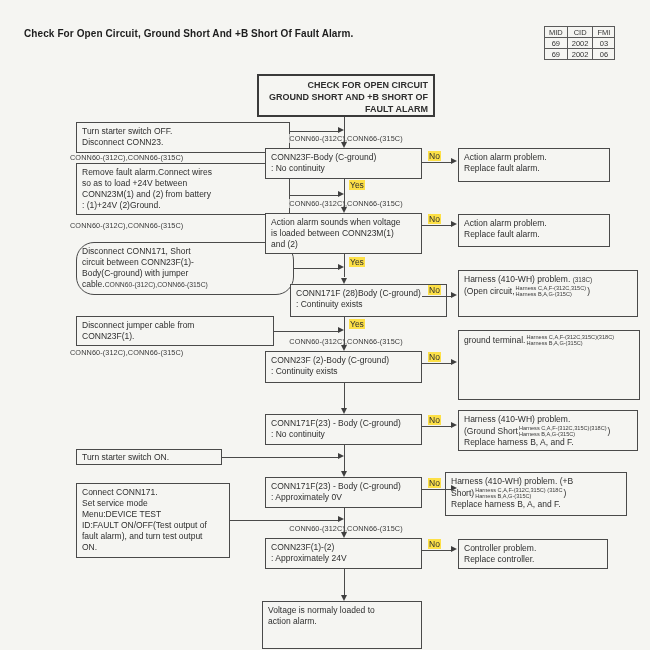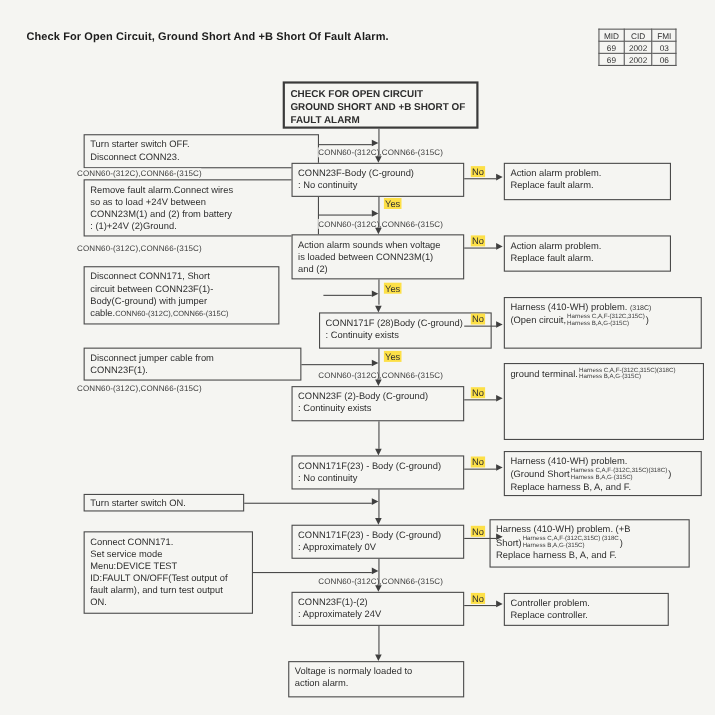--- a/index.html
+++ b/index.html
@@ -16,21 +16,21 @@
     font-size:8.5px;line-height:11px;
     padding:3px 5px;box-sizing:border-box;
     background:#f5f5f2;
   }
   .pre{white-space:pre-line;}
   .title{
     font-size:10px;font-weight:bold;color:#1c1c1c;letter-spacing:0.1px;
   }
   .startbox{
     border:2px solid #3a3a3a;
-    font-weight:bold;text-align:left;
+    font-weight:bold;text-align:right;
     font-size:9px;line-height:12px;
   }
   .lbl{
     position:absolute;font-size:7.3px;color:#3a3a3a;letter-spacing:0.1px;
     background:#f5f5f2;white-space:nowrap;
   }
   .lbl-c{transform:translateX(-50%);}
   .tiny{font-size:5.6px;line-height:6px;color:#3a3a3a;white-space:nowrap;}
   .stack{display:inline-flex;flex-direction:column;vertical-align:middle;margin:0 1px;}
   .flexline{display:flex;align-items:center;}
@@ -77,21 +77,21 @@
 <div class="box pre" style="left:76px;top:122px;width:214px;height:31px;">Turn starter switch OFF.
 Disconnect CONN23.</div>
 <div class="lbl" style="left:70px;top:153px;">CONN60-(312C),CONN66-(315C)</div>
 
 <div class="box pre" style="left:76px;top:163px;width:214px;height:52px;">Remove fault alarm.Connect wires
 so as to load +24V between
 CONN23M(1) and (2) from battery
 : (1)+24V (2)Ground.</div>
 <div class="lbl" style="left:70px;top:221px;">CONN60-(312C),CONN66-(315C)</div>
 
-<div class="box" style="left:76px;top:242px;width:178px;height:53px;">
+<div class="box" style="left:76px;top:242px;width:218px;height:53px;border-radius:18px;">
   <span class="pre">Disconnect CONN171, Short
 circuit between CONN23F(1)-
 Body(C-ground) with jumper
 cable.</span><span class="tiny" style="font-size:6.8px;">CONN60-(312C),CONN66-(315C)</span>
 </div>
 
 <div class="box pre" style="left:76px;top:316px;width:198px;height:30px;">Disconnect jumper cable from
 CONN23F(1).</div>
 <div class="lbl" style="left:70px;top:348px;">CONN60-(312C),CONN66-(315C)</div>
 
@@ -126,21 +126,21 @@
 <div class="box pre" style="left:265px;top:414px;width:157px;height:31px;">CONN171F(23) - Body (C-ground)
 : No continuity</div>
 
 <div class="box pre" style="left:265px;top:477px;width:157px;height:31px;">CONN171F(23) - Body (C-ground)
 : Approximately 0V</div>
 
 <div class="lbl lbl-c" style="left:346px;top:524px;">CONN60-(312C),CONN66-(315C)</div>
 <div class="box pre" style="left:265px;top:538px;width:157px;height:31px;">CONN23F(1)-(2)
 : Approximately 24V</div>
 
-<div class="box pre" style="left:262px;top:601px;width:160px;height:33px;">Voltage is normaly loaded to
+<div class="box pre" style="left:262px;top:601px;width:160px;height:48px;">Voltage is normaly loaded to
 action alarm.</div>
 
 <div class="box pre" style="left:458px;top:148px;width:152px;height:34px;">Action alarm problem.
 Replace fault alarm.</div>
 
 <div class="box pre" style="left:458px;top:214px;width:152px;height:33px;">Action alarm problem.
 Replace fault alarm.</div>
 
 <div class="box" style="left:458px;top:270px;width:180px;height:47px;">
   <div><span>Harness (410-WH) problem.</span> <span class="tiny" style="font-size:6.4px;">(318C)</span></div>

